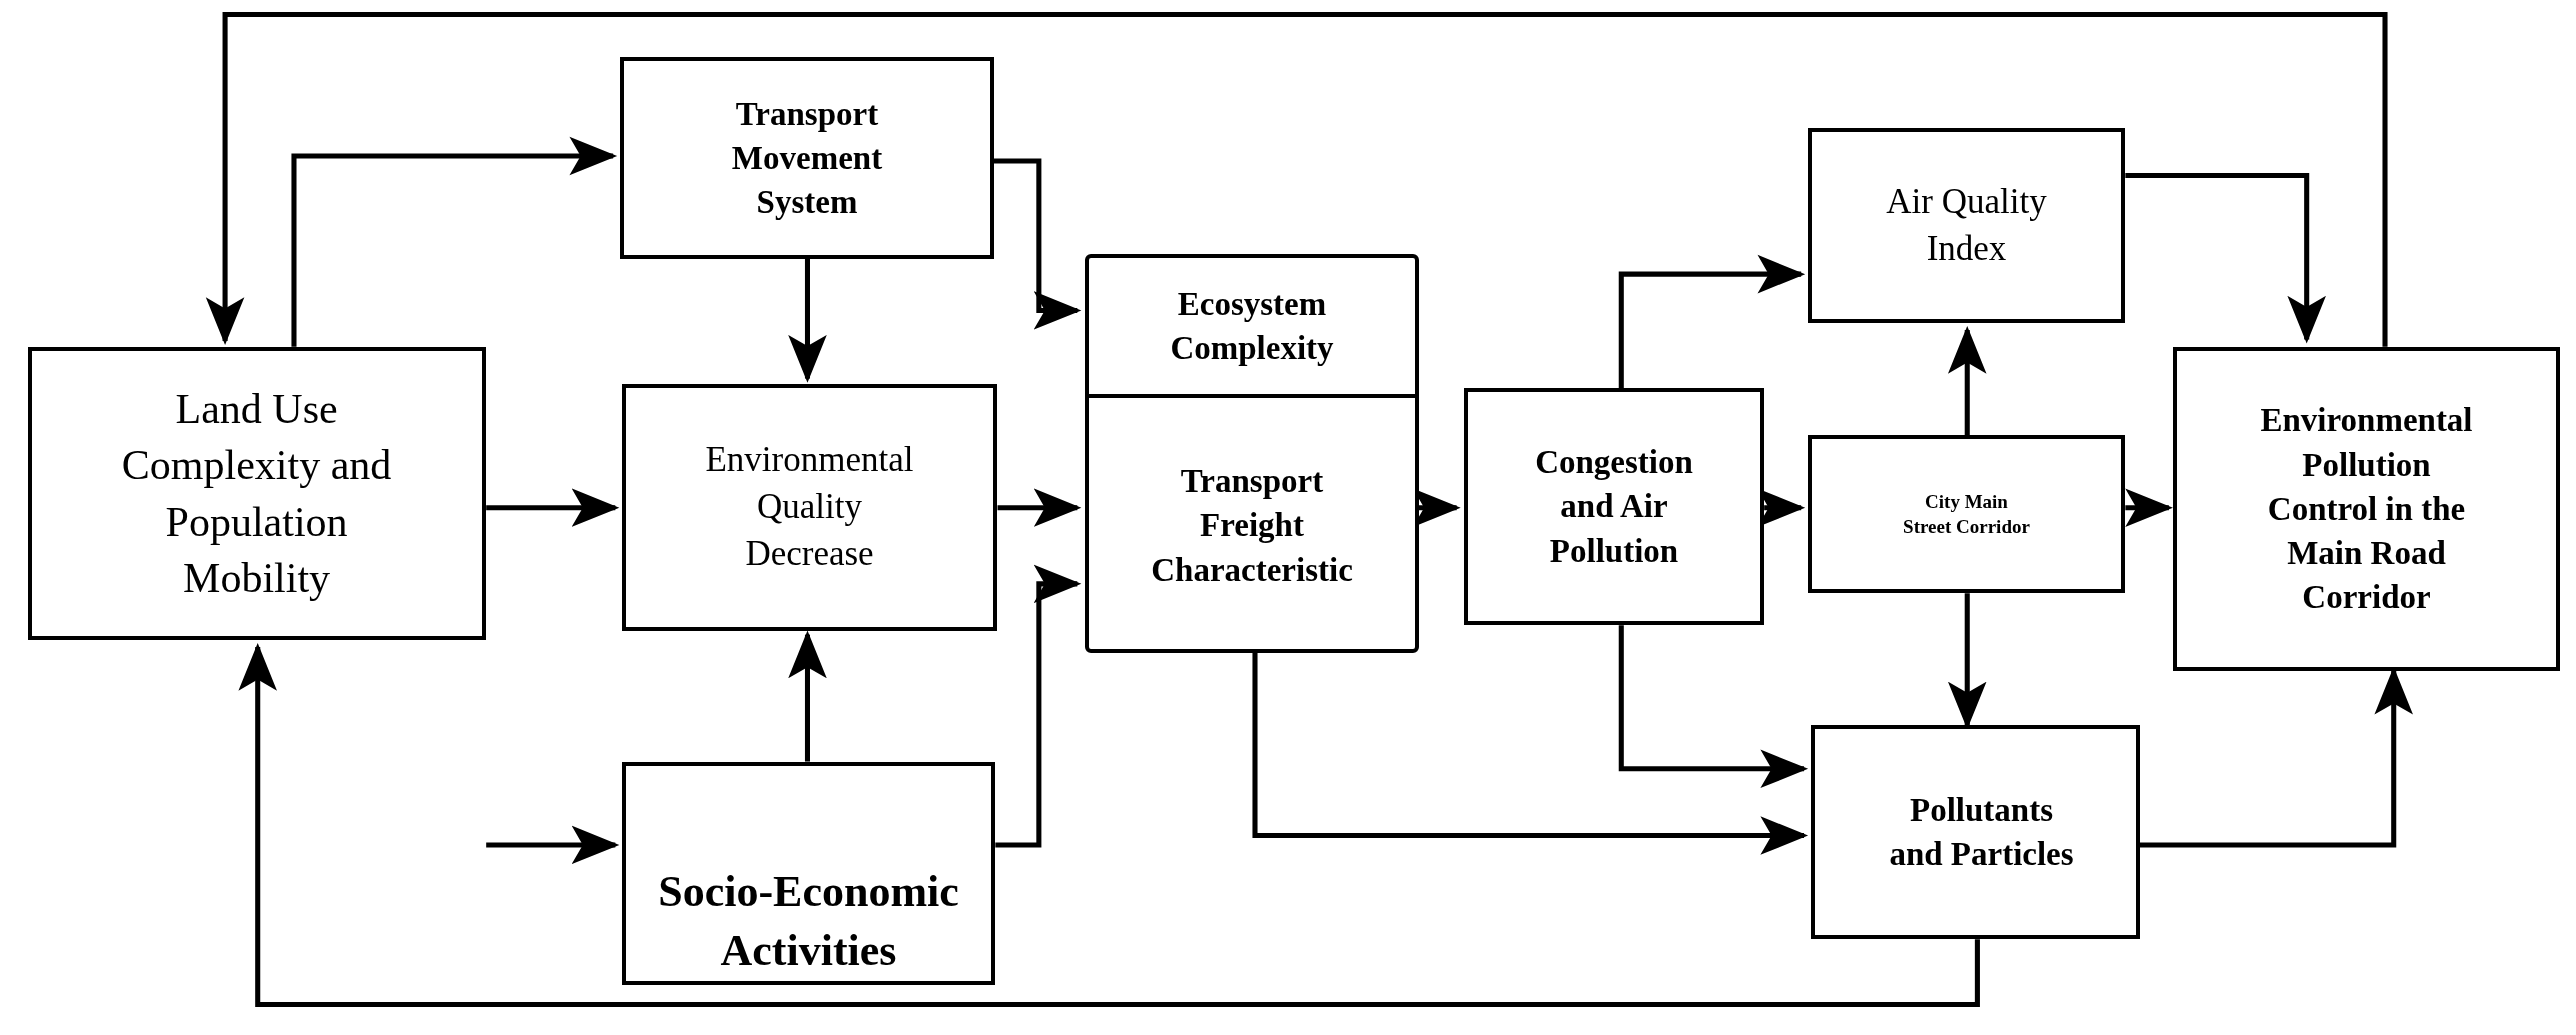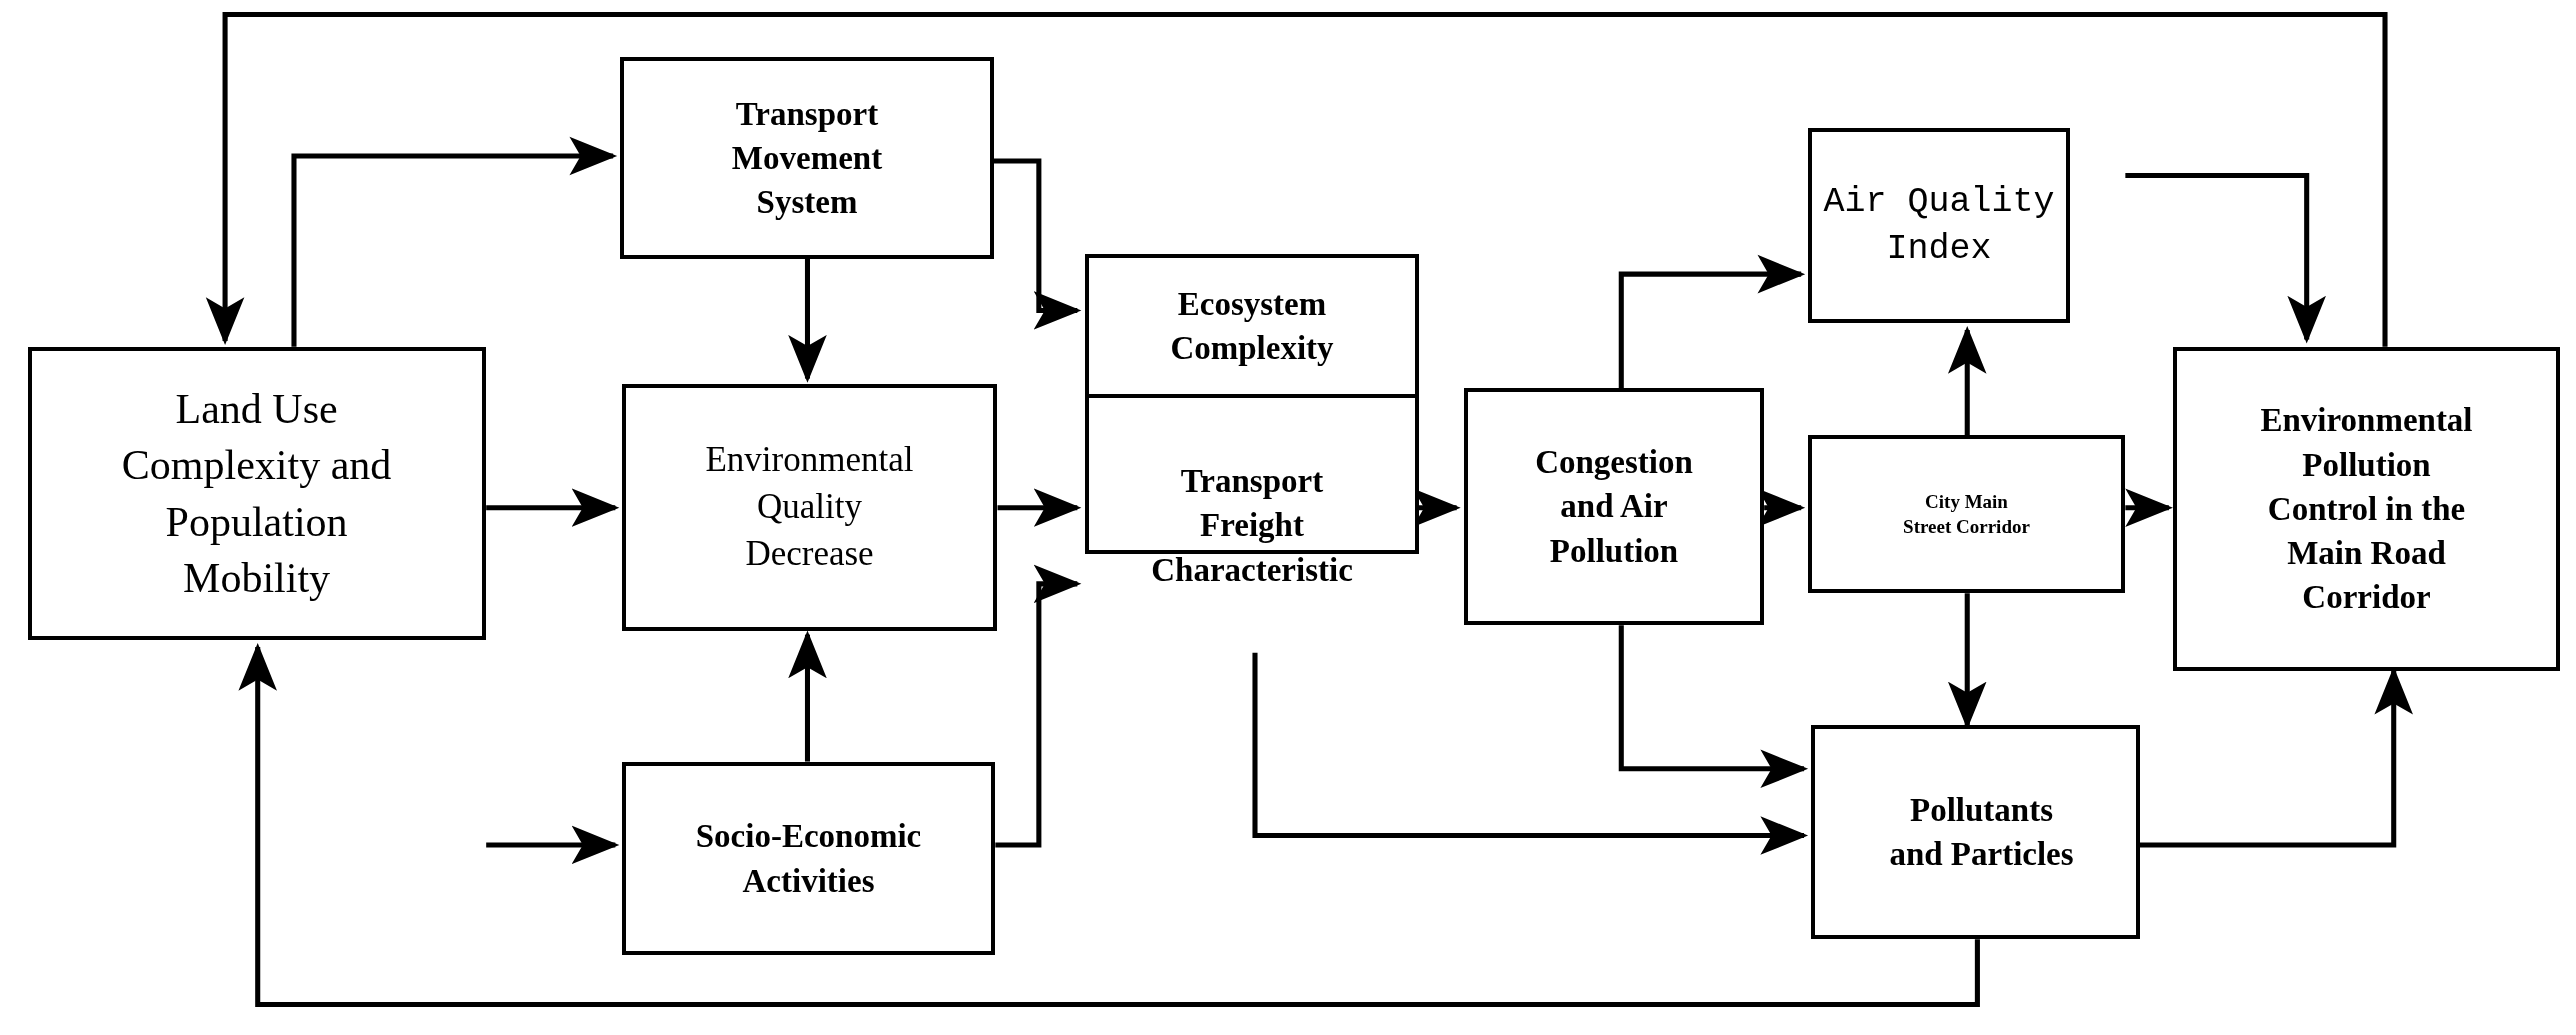--- a/index.html
+++ b/index.html
@@ -113,44 +113,44 @@
 Movement
 System</span>
   </div>
 
   <div class="node reg" style="left:622px;top:384px;width:375px;height:247px;font-size:35px;">
     <span class="lbl">Environmental
 Quality
 Decrease</span>
   </div>
 
-  <div class="node bold" style="left:622px;top:762px;width:373px;height:193px;font-size:33px;">
+  <div class="node bold" style="left:622px;top:762px;width:373px;height:223px;font-size:44px;align-items:flex-end;">
     <span class="lbl">Socio-Economic
 Activities</span>
   </div>
 
-  <div class="stack" style="left:1085px;top:254px;width:334px;height:300px;">
+  <div class="stack" style="left:1085px;top:254px;width:334px;height:399px;border-radius:6px;">
     <div class="cell top" style="height:136px;font-size:33px;">
       <span class="lbl">Ecosystem
 Complexity</span>
     </div>
     <div class="cell" style="height:255px;font-size:33px;">
       <span class="lbl">Transport
 Freight
 Characteristic</span>
     </div>
   </div>
 
   <div class="node bold" style="left:1464px;top:388px;width:300px;height:237px;font-size:33px;">
     <span class="lbl">Congestion
 and Air
 Pollution</span>
   </div>
 
-  <div class="node reg" style="left:1808px;top:128px;width:262px;height:195px;font-size:35px;font-family:Liberation Mono, monospace;">
+  <div class="node reg" style="left:1808px;top:128px;width:317px;height:195px;font-size:35px;">
     <span class="lbl">Air Quality
 Index</span>
   </div>
 
   <div class="node bold" style="left:1808px;top:435px;width:317px;height:158px;font-size:19px;">
     <span class="lbl">City Main
 Street Corridor</span>
   </div>
 
   <div class="node bold" style="left:1811px;top:725px;width:329px;height:214px;font-size:33px;padding-left:12px;">

